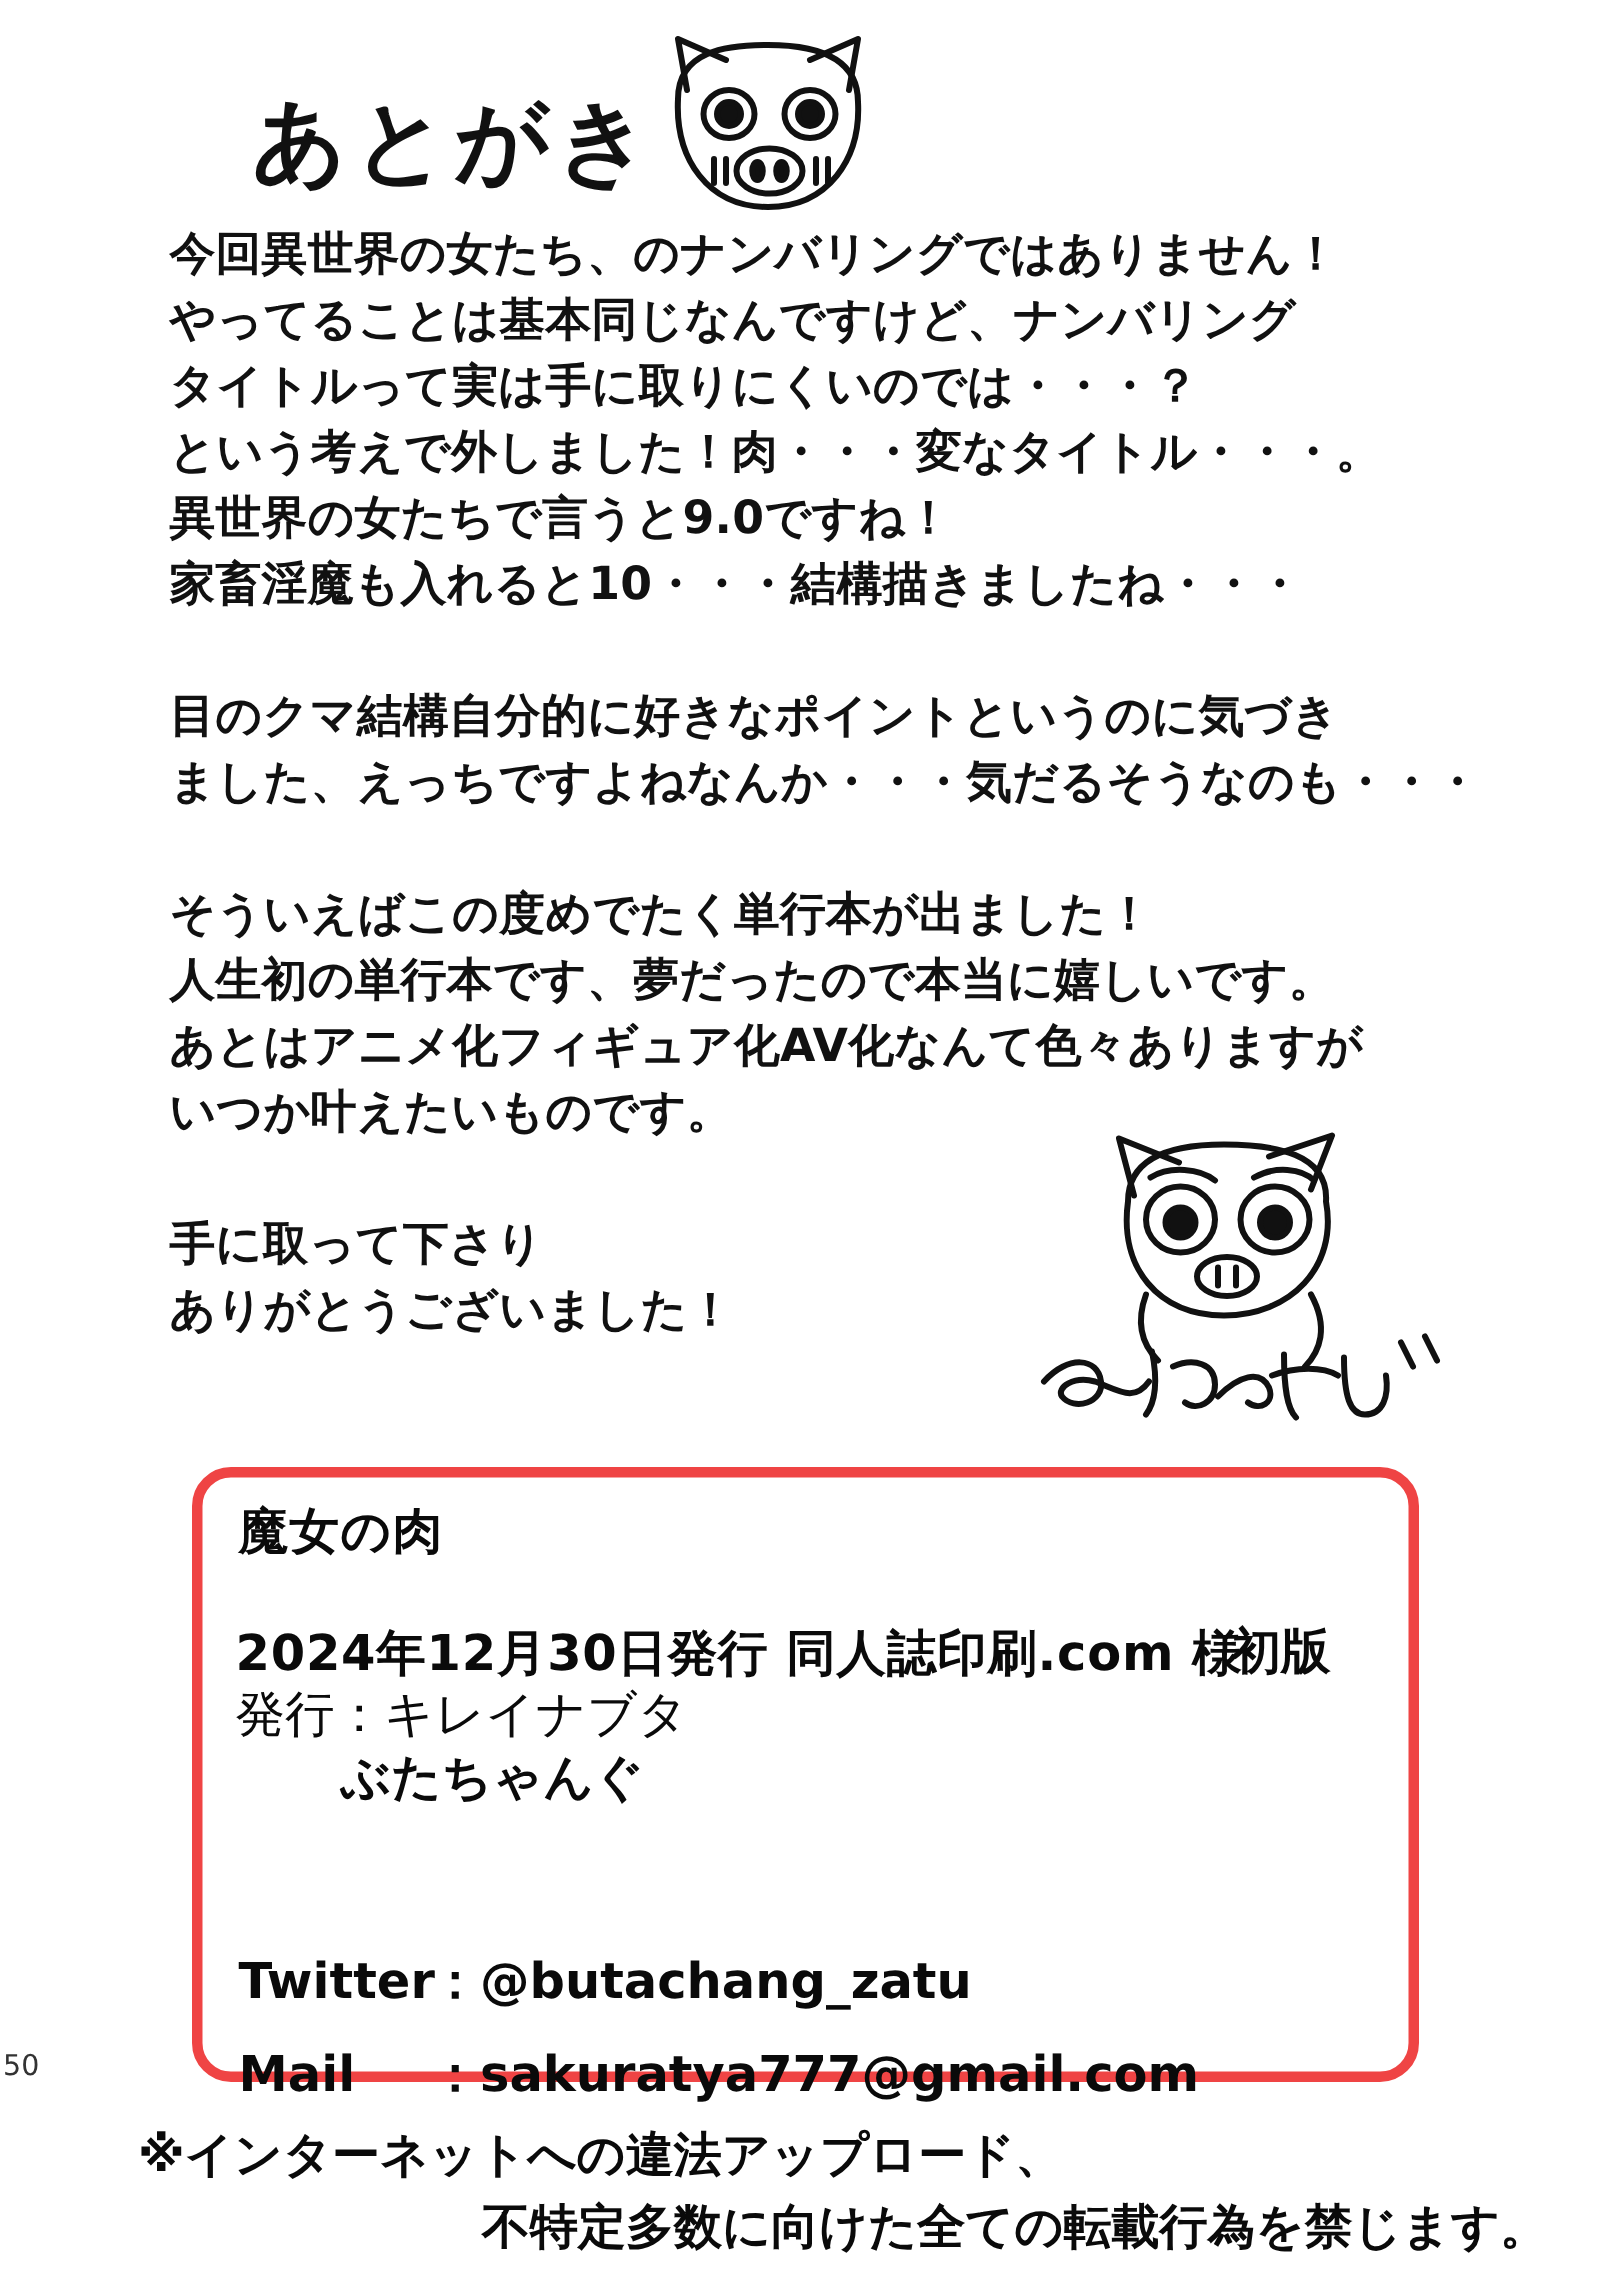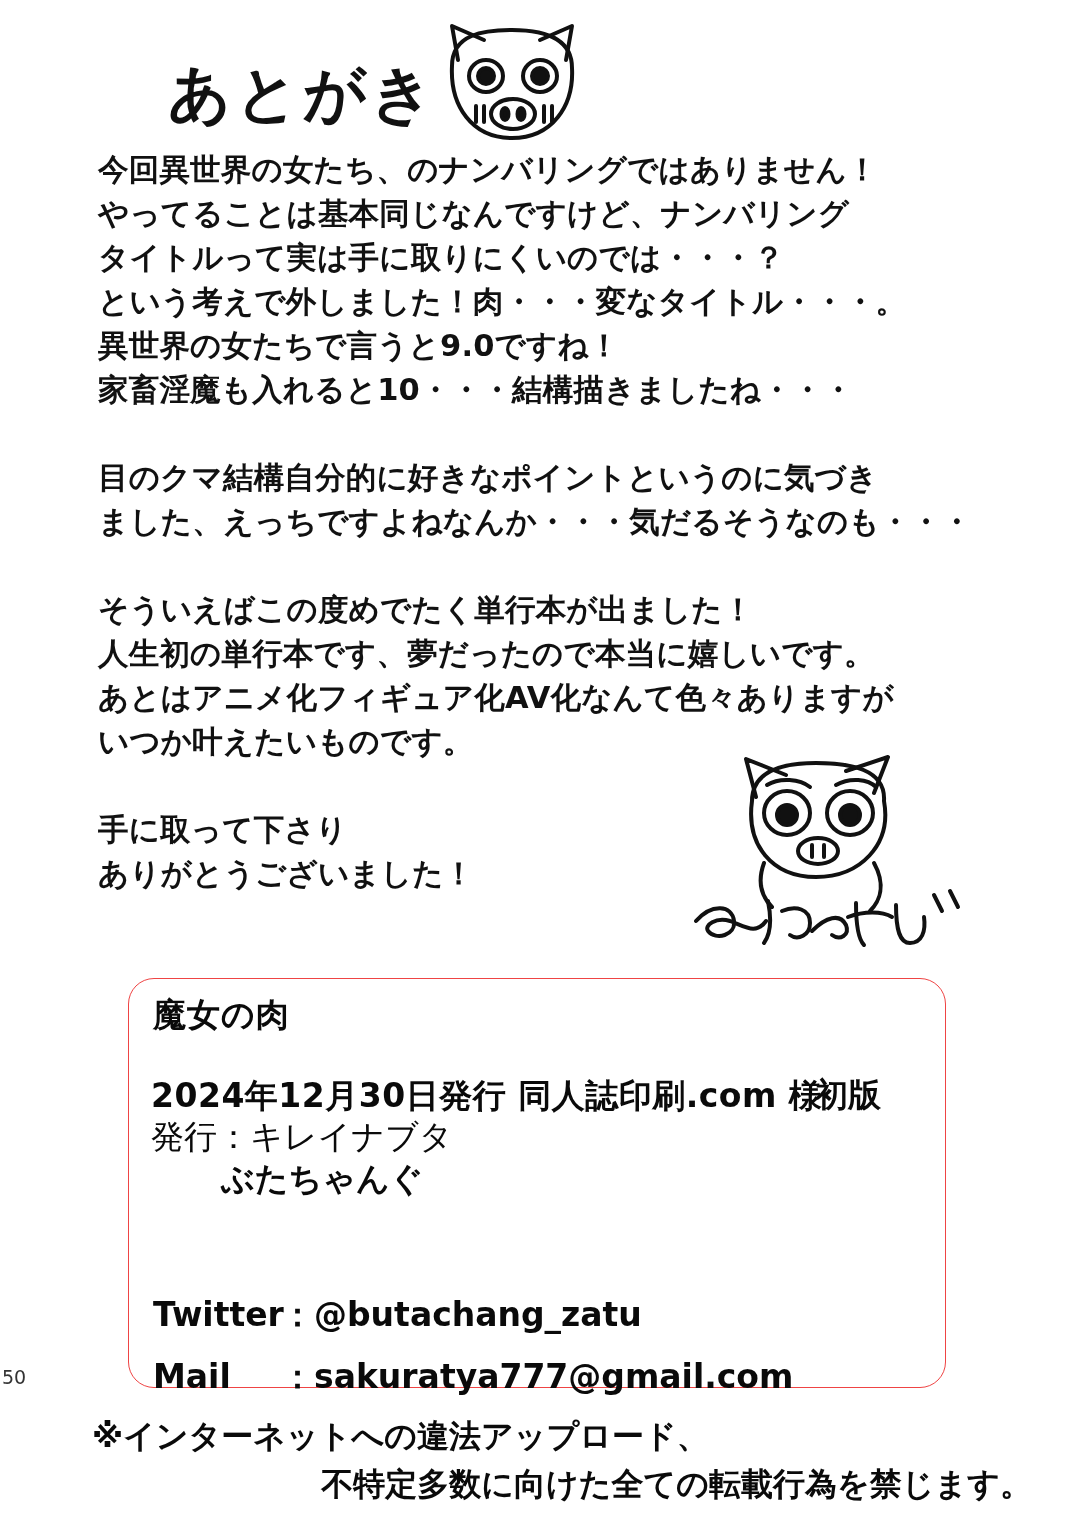--- a/index.html
+++ b/index.html
@@ -49,21 +49,21 @@
     left: 96px;
     top: 148px;
     width: 900px;
     font-size: 30.5px;
     line-height: 44px;
     letter-spacing: 0.2px;
     font-weight: 700;
     color: #111;
   }
   .body-text p {
-    margin: 0 0 0 2px;
+    margin: 0 0 0 17px;
     white-space: pre-wrap;
   }
   .para-gap {
     height: 44px;
   }
 
   
   .signature-doodle {
     position: absolute;
     left: 660px;
@@ -72,21 +72,21 @@
     height: 230px;
   }
 
   
   .colophon {
     position: absolute;
     left: 128px;
     top: 978px;
     width: 818px;
     height: 410px;
-    border: 1px solid #ef4444;
+    border: 7px solid #ef4444;
     border-radius: 26px;
     box-sizing: border-box;
   }
   .colophon-title {
     position: absolute;
     left: 24px;
     top: 14px;
     font-size: 33px;
     font-weight: 700;
     letter-spacing: 1px;

